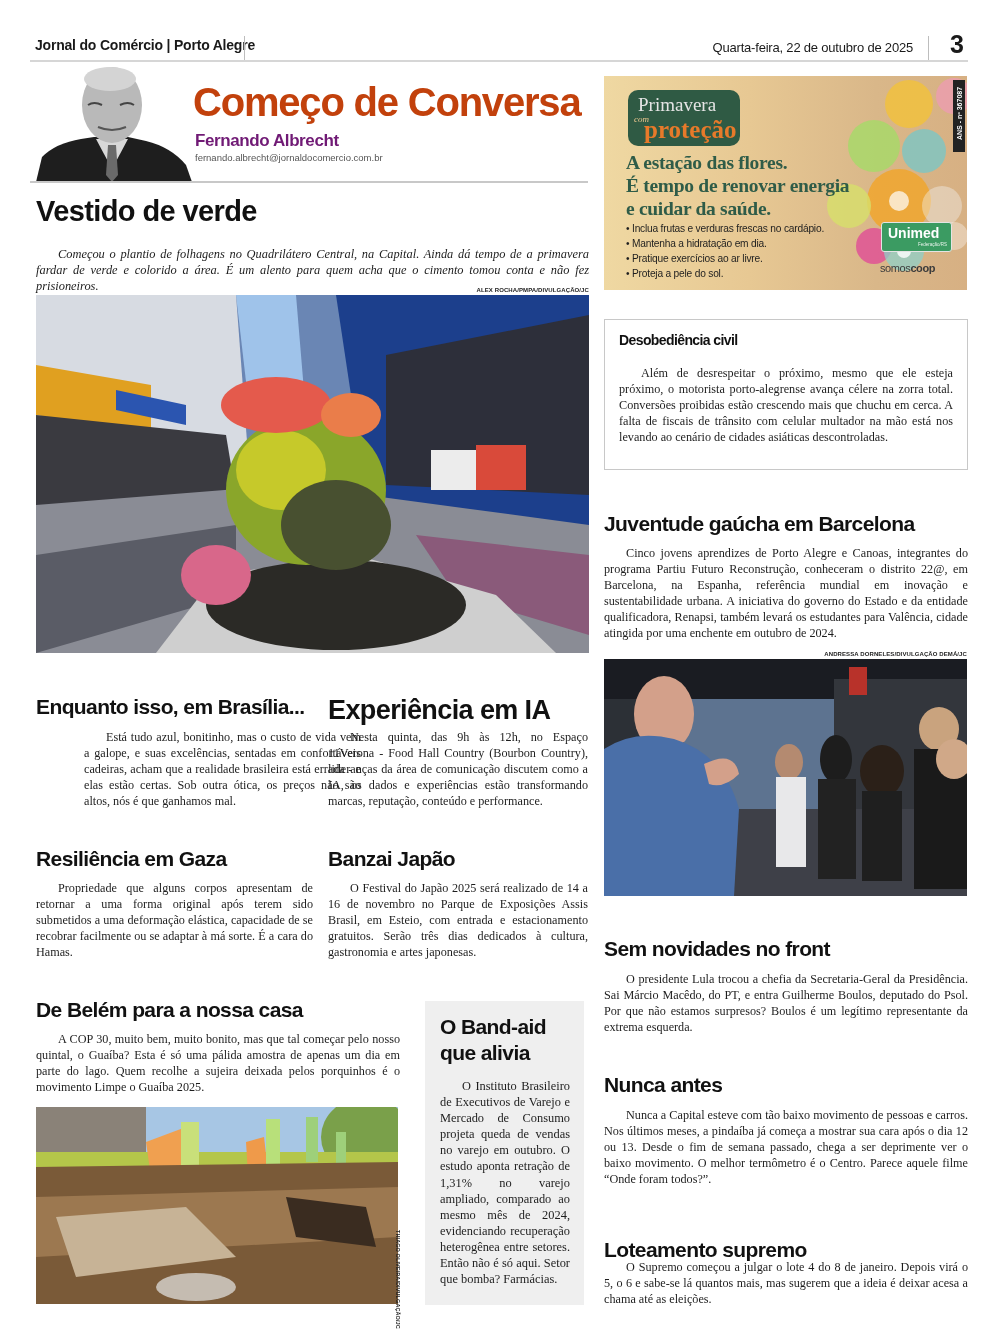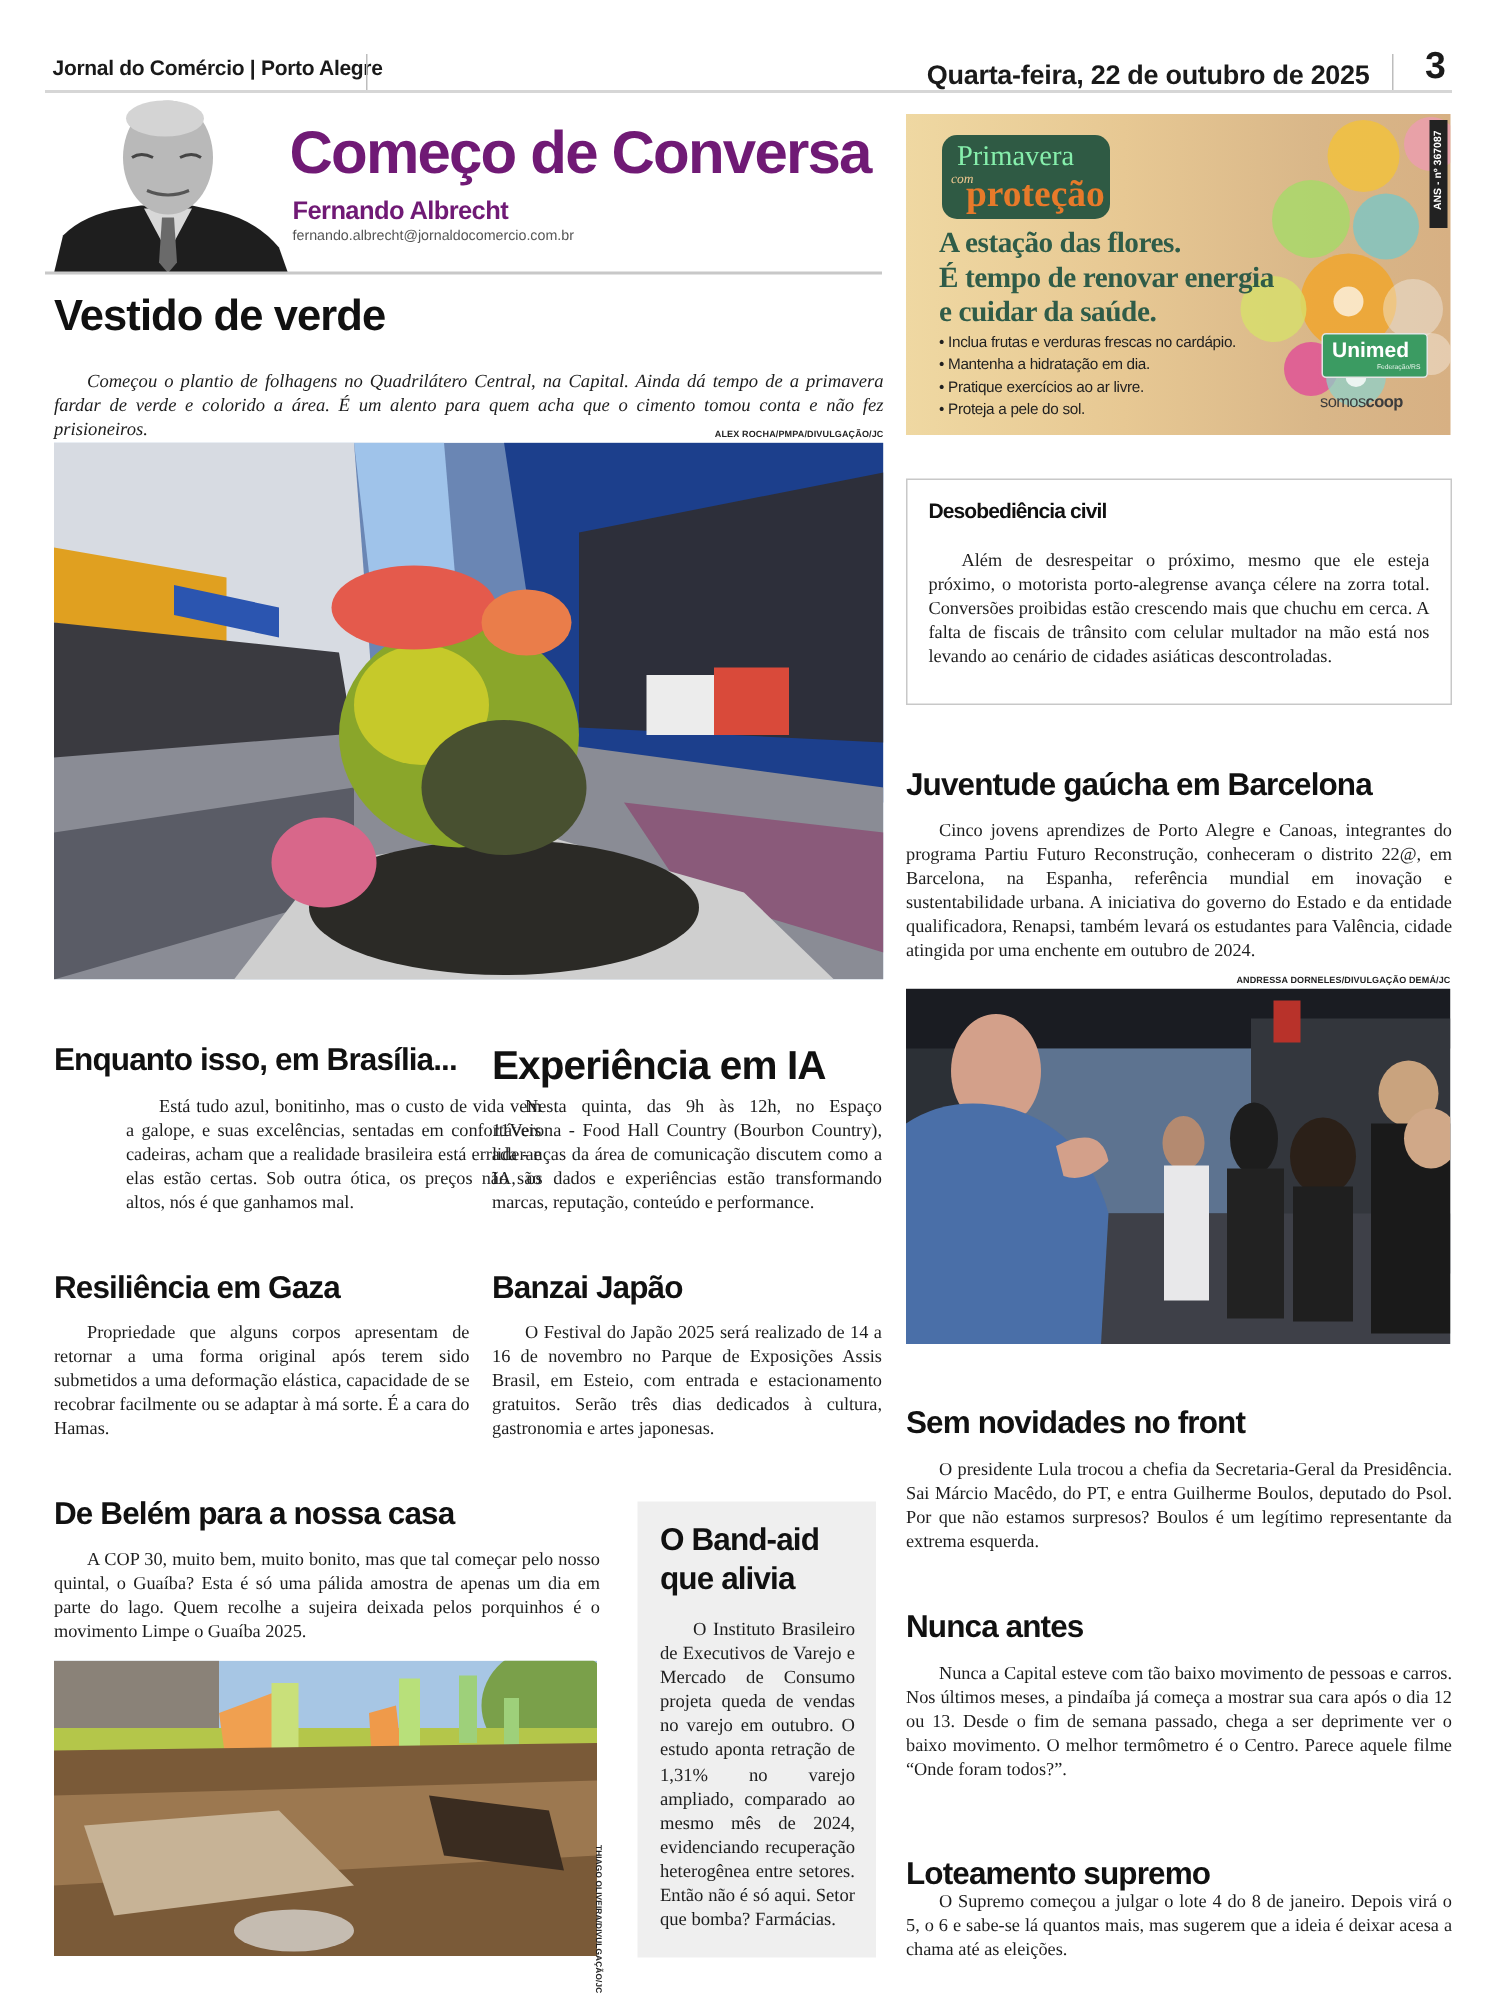--- a/index.html
+++ b/index.html
@@ -4,43 +4,43 @@
 <style>
   * { box-sizing: border-box; margin: 0; padding: 0; }
   html, body { width: 1003px; height: 1344px; background: #ffffff; overflow: hidden; }
   body { position: relative; font-family: "Liberation Serif", serif; color: #1a1a1a; }
   .abs { position: absolute; }
   .sans { font-family: "Liberation Sans", sans-serif; }
 
   
   .hdr-left { left: 35px; top: 37px; font-size: 14px; font-weight: bold; letter-spacing: -0.2px; }
   .hdr-div1 { left: 244px; top: 36px; width: 1px; height: 26px; background: #bdbdbd; }
-  .hdr-date { right: 90px; top: 40px; font-size: 18px; font-weight: bold; letter-spacing: -0.2px; }
+  .hdr-date { right: 90px; top: 40px; font-size: 13px; font-weight: normal; letter-spacing: -0.2px; }
   .hdr-div2 { left: 928px; top: 36px; width: 1px; height: 26px; background: #bdbdbd; }
   .hdr-page { left: 950px; top: 30px; font-size: 25px; font-weight: bold; }
   .hdr-rule { left: 30px; top: 60px; width: 938px; height: 2px; background: #d6d6d6; }
 
   
   .portrait { left: 36px; top: 65px; width: 156px; height: 117px; overflow: hidden; }
-  .col-title { left: 193px; top: 82px; font-size: 40px; font-weight: bold; color: #701a75; letter-spacing: -1.2px; line-height: 1; }
+  .col-title { left: 193px; top: 82px; font-size: 40px; font-weight: bold; color: #c2410c; letter-spacing: -1.2px; line-height: 1; }
   .col-author { left: 195px; top: 131px; font-size: 17px; font-weight: bold; color: #701a75; letter-spacing: -0.4px; }
   .col-email { left: 195px; top: 152px; font-size: 9.5px; color: #555; }
   .mast-rule { left: 30px; top: 181px; width: 558px; height: 2px; background: #c8c8c8; }
 
   
   .hl { font-family: "Liberation Sans", sans-serif; font-weight: bold; color: #111; letter-spacing: -0.6px; line-height: 1.05; }
   .body { font-family: "Liberation Serif", serif; font-size: 12.2px; line-height: 16px; text-align: justify; color: #1d1d1d; }
   .body.indent { text-indent: 22px; }
   .credit { font-family: "Liberation Sans", sans-serif; font-size: 6px; font-weight: bold; color: #222; letter-spacing: 0.1px; text-transform: uppercase; }
 
   
   .ad { left: 604px; top: 76px; width: 363px; height: 214px; overflow: hidden;
         background: linear-gradient(90deg, #efd8a2 0%, #e7c893 40%, #d9b789 75%, #d7b083 100%); }
   .ad-badge { left: 24px; top: 14px; width: 112px; height: 56px; background: #2f5a44; border-radius: 10px; }
-  .ad-badge .b1 { position: absolute; left: 10px; top: 4px; font-size: 19px; color: #86efac; font-family: "Liberation Serif", serif; }
+  .ad-badge .b1 { position: absolute; left: 10px; top: 4px; font-size: 19px; color: #e5e5e5; font-family: "Liberation Serif", serif; }
   .ad-badge .b2 { position: absolute; left: 6px; top: 24px; font-size: 9px; color: #f0c890; font-style: italic; font-family: "Liberation Serif", serif; }
   .ad-badge .b3 { position: absolute; left: 16px; top: 26px; font-size: 25px; font-weight: bold; color: #e77a2a; font-family: "Liberation Serif", serif; }
   .ad-head { left: 22px; top: 75px; width: 300px; font-family: "Liberation Serif", serif; font-weight: bold; font-size: 19.5px; line-height: 23px; color: #2f5c48; letter-spacing: -0.3px; }
   .ad-list { left: 22px; top: 145px; font-family: "Liberation Sans", sans-serif; font-size: 10.2px; line-height: 15px; color: #1f1f1f; letter-spacing: -0.2px; }
   .ad-unimed { left: 277px; top: 146px; width: 71px; height: 30px; background: #3b9b62; border-radius: 3px; border: 1px solid #e4e4e4; }
   .ad-unimed .u1 { position: absolute; left: 6px; top: 2px; font-family: "Liberation Sans", sans-serif; font-weight: bold; font-size: 14px; color: #fff; }
   .ad-unimed .u2 { position: absolute; right: 4px; top: 19px; font-family: "Liberation Sans", sans-serif; font-size: 4.5px; color: #e6f3ea; }
   .ad-coop { left: 276px; top: 186px; font-family: "Liberation Sans", sans-serif; font-size: 11px; color: #3c3c3c; letter-spacing: -0.4px; }
   .ad-coop b { font-weight: 900; }
   .ad-ans { left: 349px; top: 4px; width: 12px; height: 72px; background: #222; }

